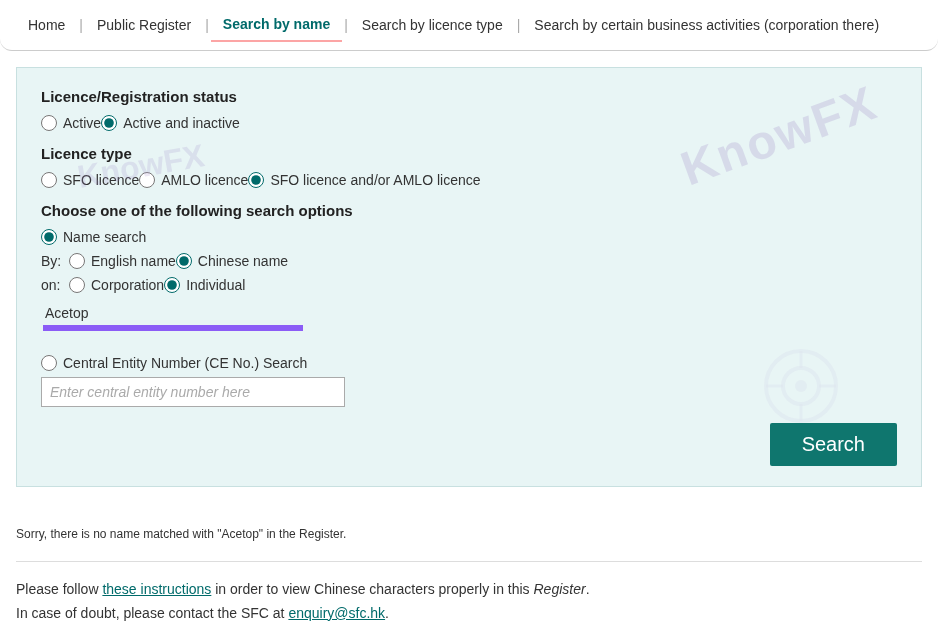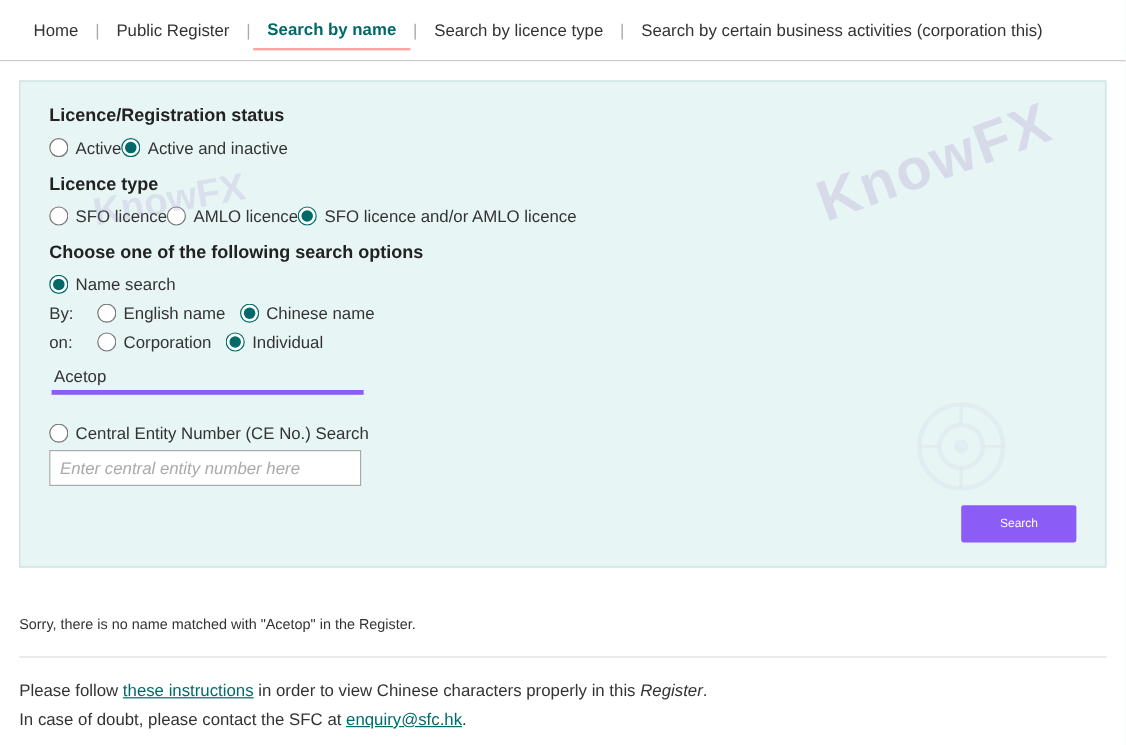--- a/index.html
+++ b/index.html
@@ -6,20 +6,21 @@
     body { font-family: Arial, sans-serif; font-size: 14px; color: #333; background: #fff; }
 
     
     nav {
       border-bottom: 1px solid #ccc;
       padding: 8px 16px;
       display: flex;
       align-items: center;
       flex-wrap: wrap;
       gap: 0;
+      border-radius: 12px;
     }
     nav a {
       text-decoration: none;
       color: #333;
       padding: 8px 12px;
       font-size: 14px;
     }
     nav a.active {
       color: #006a6a;
       font-weight: bold;
@@ -111,73 +112,72 @@
       font-size: 14px;
     }
 
     
     .name-search-section {
       margin-top: 4px;
     }
     .by-on-row {
       display: flex;
       align-items: flex-start;
-      gap: 12px;
       margin-bottom: 8px;
     }
     .by-on-label {
       font-size: 14px;
       min-width: 28px;
       color: #333;
     }
 
     
     .text-input {
       border: none;
-      border-bottom: 4px solid #8b5cf6;
+      border-bottom: 6px solid #8b5cf6;
       background: transparent;
       padding: 4px 2px;
       font-size: 14px;
       width: 260px;
       outline: none;
       color: #333;
     }
     .text-input::placeholder {
       color: #aaa;
       font-style: italic;
     }
 
     .ce-input {
       border: 1px solid #aaa;
       background: #fff;
       padding: 6px 8px;
       font-size: 14px;
-      width: 260px;
+      width: 304px;
       outline: none;
       color: #333;
       display: block;
       margin-top: 6px;
     }
     .ce-input::placeholder {
       color: #aaa;
       font-style: italic;
     }
 
     
     .search-btn-row {
       display: flex;
       justify-content: flex-end;
       margin-top: 16px;
     }
     .search-btn {
-      background: #8b5cf6;
+      background: #0f766e;
       color: #fff;
       border: none;
       padding: 10px 32px;
-      font-size: 10px;
+      font-size: 20px;
       cursor: pointer;
       border-radius: 2px;
     }
 
     
     .result-msg {
       font-size: 12px;
       color: #333;
       margin-bottom: 20px;
       margin-top: 40px;
@@ -222,21 +222,21 @@
 
 <nav>
   <a href="#">Home</a>
   <span class="sep">|</span>
   <a href="#">Public Register</a>
   <span class="sep">|</span>
   <a href="#" class="active">Search by name</a>
   <span class="sep">|</span>
   <a href="#">Search by licence type</a>
   <span class="sep">|</span>
-  <a href="#">Search by certain business activities (corporation this)</a>
+  <a href="#">Search by certain business activities (corporation there)</a>
 </nav>
 
 <div class="main-content">
 
   <div class="form-card">
 
     <div class="watermark">KnowFX</div>
     <div class="watermark-left">KnowFX</div>
     <svg class="watermark-icon" viewBox="0 0 80 80" xmlns="http://www.w3.org/2000/svg">
       <circle cx="40" cy="40" r="35" fill="none" stroke="rgba(160,140,200,0.5)" stroke-width="4"></circle>

